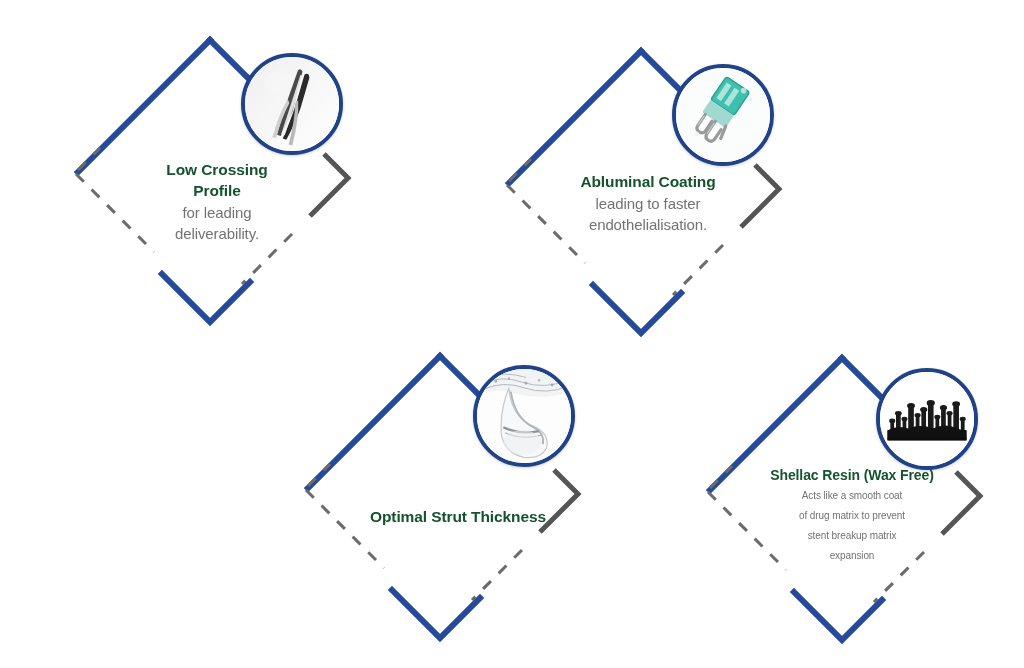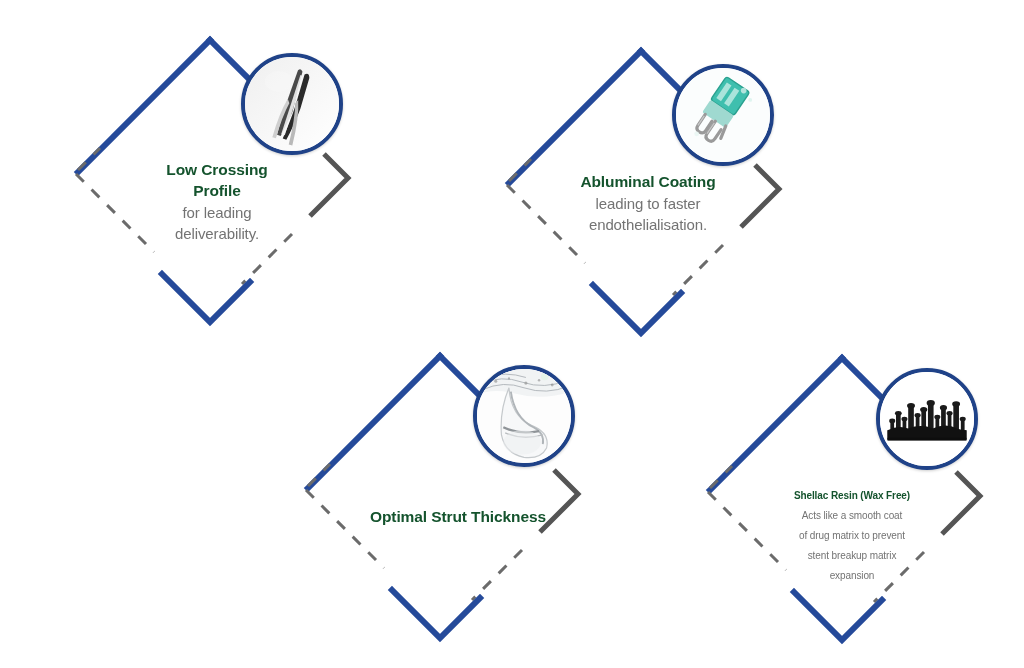--- a/index.html
+++ b/index.html
@@ -25,21 +25,21 @@
     box-shadow:0 1px 3px rgba(0,0,0,.20);
   }
   .badge .art{position:absolute;left:0;top:0;width:100%;height:100%;}
 
   
   .txt{position:absolute;text-align:center;}
   .ttl{
     color:#14532d;font-weight:bold;font-size:15.5px;line-height:21px;
     letter-spacing:-0.1px;margin:0 0 1px 0;
   }
-  .ttl.sm{font-size:10px;line-height:19px;margin-top:20px;}
+  .ttl.sm{font-size:14px;line-height:19px;}
   .bdy{
     color:#737373;font-size:15px;line-height:21px;font-weight:normal;
     letter-spacing:-0.1px;margin:0;
   }
   .bdy.sm{font-size:10px;line-height:20px;}
 </style>
 </head>
 <body>
 
 <div id="stage">

